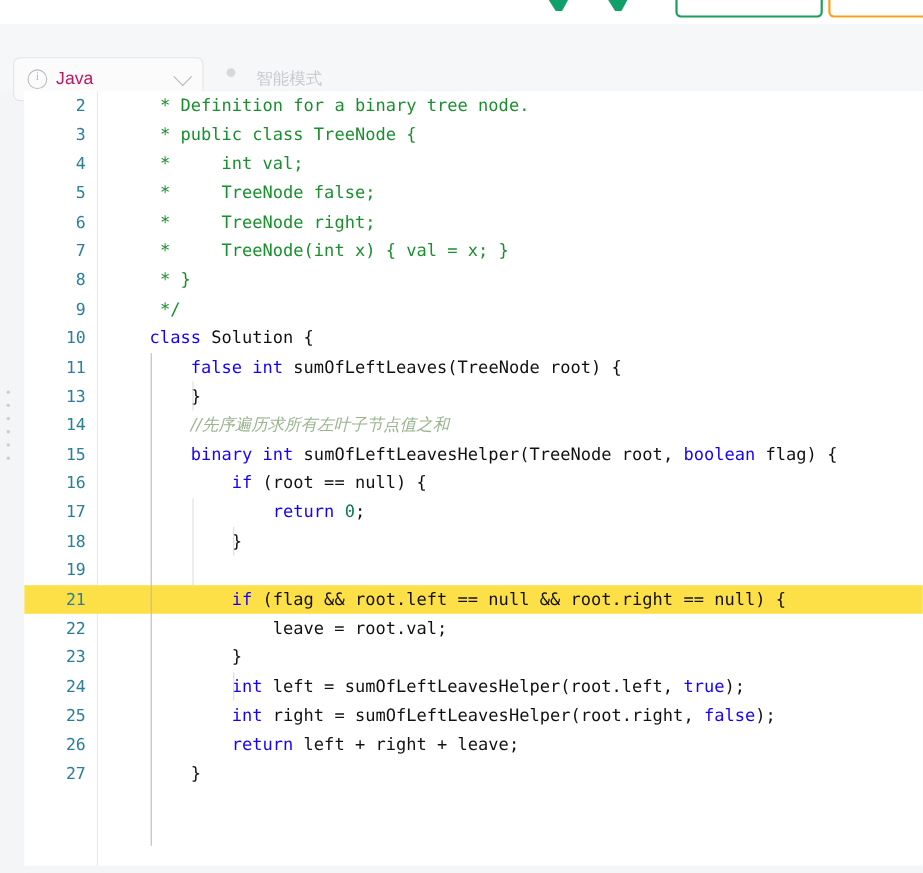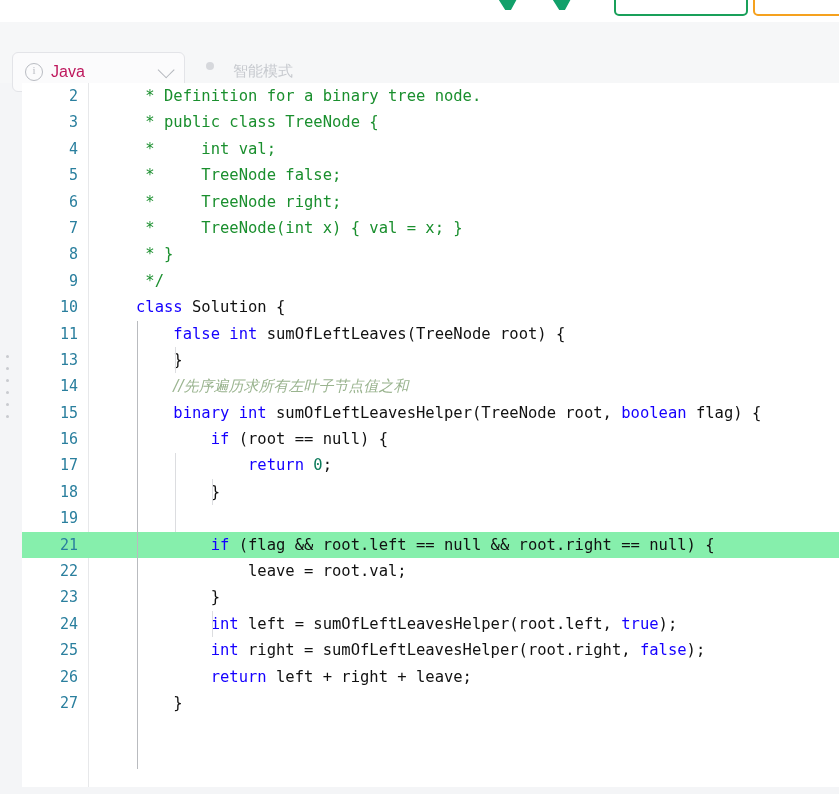--- a/index.html
+++ b/index.html
@@ -87,21 +87,21 @@
   }
   .gutter-line{
     position:absolute;left:66px;top:0;width:1px;height:711px;
     background:#e7e8ea;
   }
   .code-rows{position:absolute;left:0;top:0;width:817px;}
   .row{
     position:relative;height:26.4px;
     white-space:pre;
   }
-  .row.active{background:#86efac;}
+  .row.active{background:#fde047;}
   .lnum{
     position:absolute;left:0;top:0;width:56px;
     text-align:right;
     font-family:"DejaVu Sans Mono", monospace;
     font-size:15px;line-height:26.4px;
     color:#2a7f9e;
     user-select:none;
   }
   .code{
     position:absolute;left:78px;top:0;

